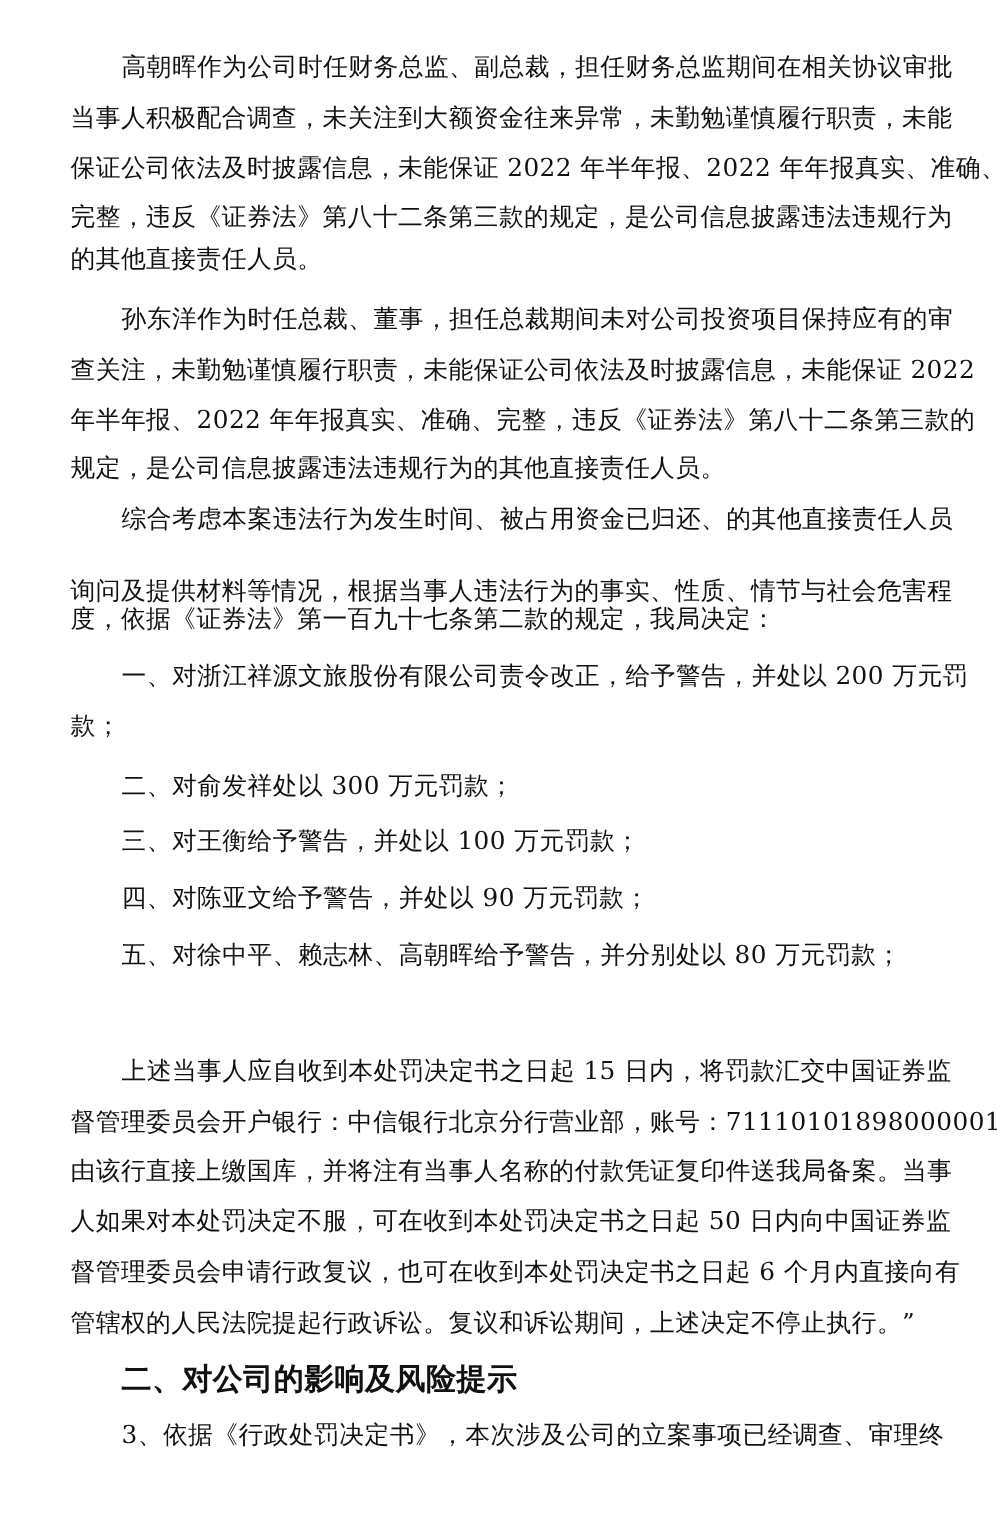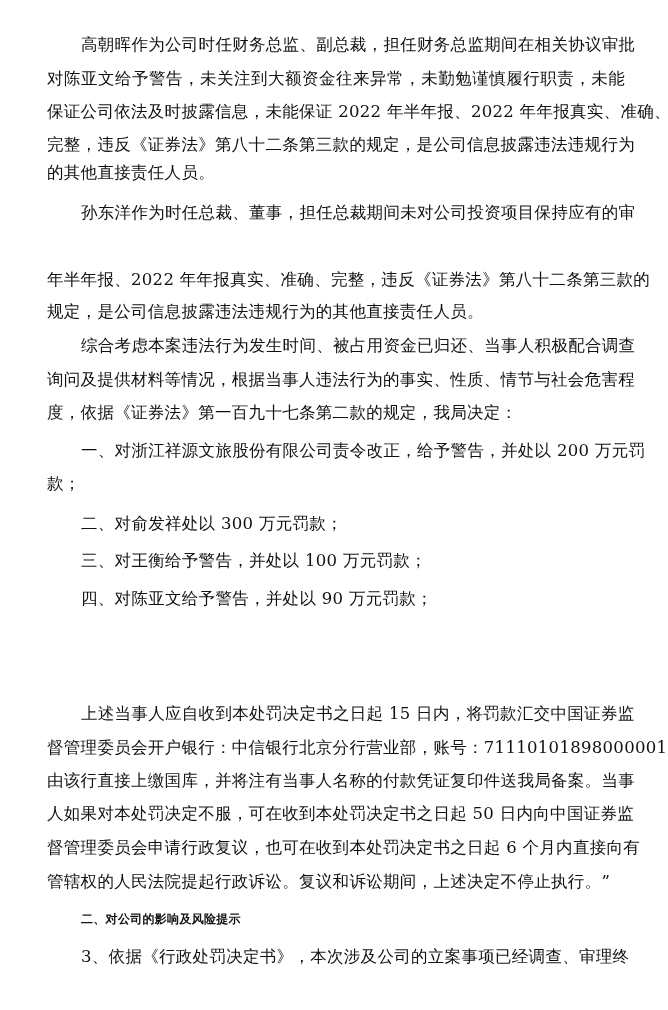--- a/index.html
+++ b/index.html
@@ -3,46 +3,48 @@
 <meta charset="utf-8">
 <style>
   html, body { margin: 0; padding: 0; background: #ffffff; }
   body { width: 668px; height: 1010px; overflow: hidden; position: relative;
          font-family: "DejaVu Serif", "Liberation Serif", serif; color: #111; }
   .page { position: absolute; left: 0; top: 0; width: 668px; height: 1010px; }
   .line { position: absolute; left: 47px; width: 578px; font-size: 16.5px; line-height: 20px;
           white-space: nowrap; letter-spacing: 0.3px; text-align: justify; text-align-last: justify; }
   .line.last { text-align-last: left; }
   .line.indent { left: 81px; width: 544px; }
-  .heading { font-family: "DejaVu Sans", "Liberation Sans", sans-serif; font-weight: bold; font-size: 12px; }
+  .heading { font-family: "DejaVu Sans", "Liberation Sans", sans-serif; font-weight: bold; font-size: 20px; }
 </style>
 </head>
 <body>
 
 <div class="page">
 
   <div class="line indent" style="top:35px">高朝晖作为公司时任财务总监、副总裁，担任财务总监期间在相关协议审批</div>
-  <div class="line" style="top:69px">对陈亚文给予警告，未关注到大额资金往来异常，未勤勉谨慎履行职责，未能</div>
+  <div class="line" style="top:69px">当事人积极配合调查，未关注到大额资金往来异常，未勤勉谨慎履行职责，未能</div>
   <div class="line" style="top:102px">保证公司依法及时披露信息，未能保证 2022 年半年报、2022 年年报真实、准确、</div>
   <div class="line" style="top:135px">完整，违反《证券法》第八十二条第三款的规定，是公司信息披露违法违规行为</div>
   <div class="line last" style="top:163px">的其他直接责任人员。</div>
 
   <div class="line indent" style="top:203px">孙东洋作为时任总裁、董事，担任总裁期间未对公司投资项目保持应有的审</div>
+  <div class="line" style="top:237px">查关注，未勤勉谨慎履行职责，未能保证公司依法及时披露信息，未能保证 2022</div>
   <div class="line" style="top:270px">年半年报、2022 年年报真实、准确、完整，违反《证券法》第八十二条第三款的</div>
   <div class="line last" style="top:302px">规定，是公司信息披露违法违规行为的其他直接责任人员。</div>
 
-  <div class="line indent" style="top:336px">综合考虑本案违法行为发生时间、被占用资金已归还、当事人积极配合调查</div>
-  <div class="line" style="top:370px">询问及提供材料等情况，根据当事人违法行为的事实、性质、情节与社会危害程</div>
+  <div class="line indent" style="top:336px">综合考虑本案违法行为发生时间、被占用资金已归还、的其他直接责任人员</div>
+  <div class="line" style="top:384px">询问及提供材料等情况，根据当事人违法行为的事实、性质、情节与社会危害程</div>
   <div class="line last" style="top:403px">度，依据《证券法》第一百九十七条第二款的规定，我局决定：</div>
 
   <div class="line indent" style="top:441px">一、对浙江祥源文旅股份有限公司责令改正，给予警告，并处以 200 万元罚</div>
   <div class="line last" style="top:474px">款；</div>
   <div class="line indent last" style="top:514px">二、对俞发祥处以 300 万元罚款；</div>
   <div class="line indent last" style="top:551px">三、对王衡给予警告，并处以 100 万元罚款；</div>
   <div class="line indent last" style="top:589px">四、对陈亚文给予警告，并处以 90 万元罚款；</div>
+  <div class="line indent last" style="top:627px">五、对徐中平、赖志林、高朝晖给予警告，并分别处以 80 万元罚款；</div>
 
   <div class="line indent" style="top:704px">上述当事人应自收到本处罚决定书之日起 15 日内，将罚款汇交中国证券监</div>
   <div class="line" style="top:738px">督管理委员会开户银行：中信银行北京分行营业部，账号：7111010189800000162，</div>
   <div class="line" style="top:771px">由该行直接上缴国库，并将注有当事人名称的付款凭证复印件送我局备案。当事</div>
   <div class="line" style="top:804px">人如果对本处罚决定不服，可在收到本处罚决定书之日起 50 日内向中国证券监</div>
   <div class="line" style="top:838px">督管理委员会申请行政复议，也可在收到本处罚决定书之日起 6 个月内直接向有</div>
   <div class="line last" style="top:872px">管辖权的人民法院提起行政诉讼。复议和诉讼期间，上述决定不停止执行。”</div>
 
   <div class="line indent last heading" style="top:909px">二、对公司的影响及风险提示</div>
 

